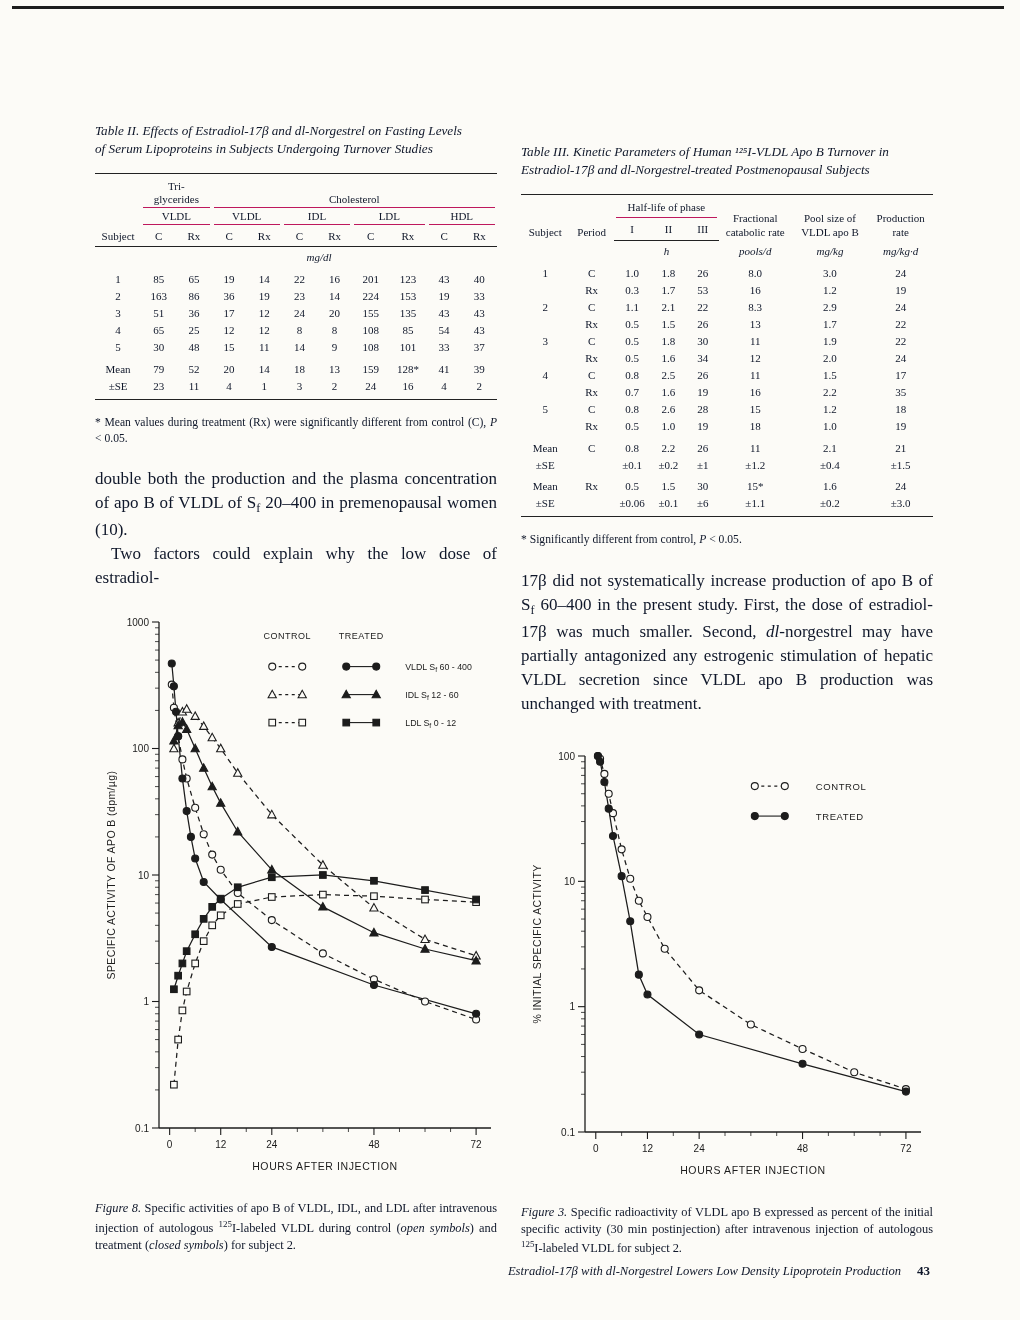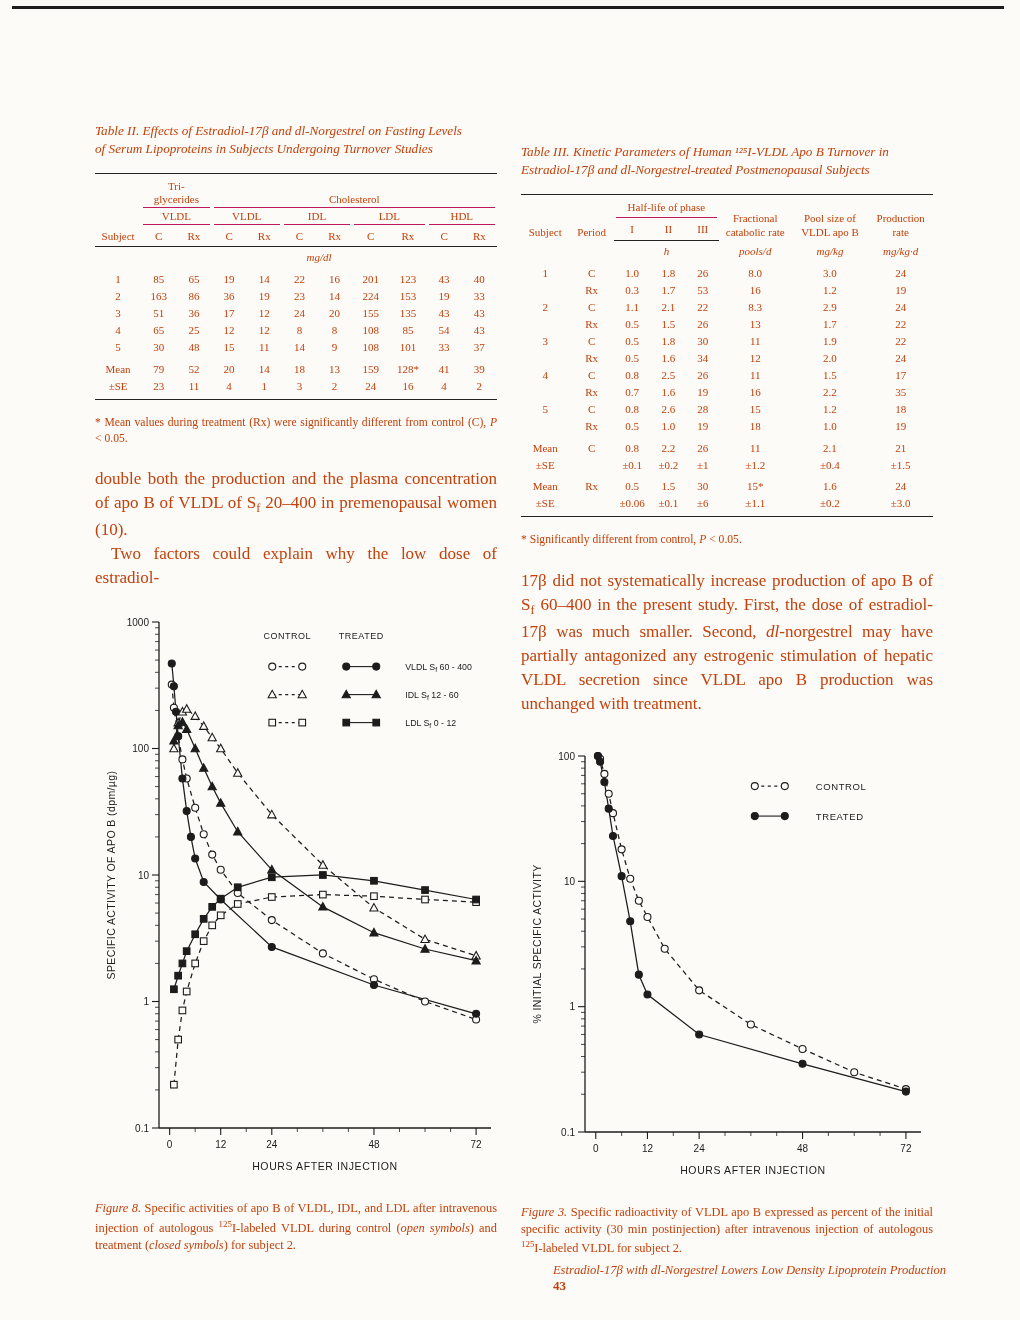--- a/index.html
+++ b/index.html
@@ -1,19 +1,19 @@
 <!DOCTYPE html>
 <html><head>
 <meta charset="utf-8">
 <style>
   * { margin:0; padding:0; box-sizing:border-box; }
   html,body { background:#e8e6e0; }
   .page {
     position:relative; width:1020px; height:1320px;
-    background:#fcfbf7; color:#c2410c;
+    background:#fcfbf7; color:#0f172a;
     font-family:"Liberation Serif", serif;
     overflow:hidden;
   }
   .scan-mark { position:absolute; top:6px; left:12px; width:992px; height:3px; background:#1d1d1d; }
   .content {
     position:absolute; left:95px; top:122px; width:838px;
     display:grid; grid-template-columns:402px 412px; column-gap:24px;
   }
   .table-title {
     font-style:italic; font-size:13.2px; line-height:1.4;
@@ -42,21 +42,21 @@
   sub { font-size:0.72em; }
   sup { font-size:0.72em; }
 
   .figure { margin-top:18px; }
   .fig3-wrap { margin-top:26px; }
   .caption { font-size:12.4px; line-height:1.38; margin-top:8px; text-align:justify; }
 
   .footer {
     position:absolute; top:1263px; right:90px;
     font-style:italic; font-size:12.6px;
-    display:flex; align-items:baseline;flex-direction:column;
+    display:flex; align-items:baseline;
   }
   .footer .pageno { font-style:normal; font-weight:bold; margin-left:16px; font-size:13px; }
 </style>
 </head>
 <body>
 
 <div class="page">
   <div class="scan-mark"></div>
 
   <div class="content">

